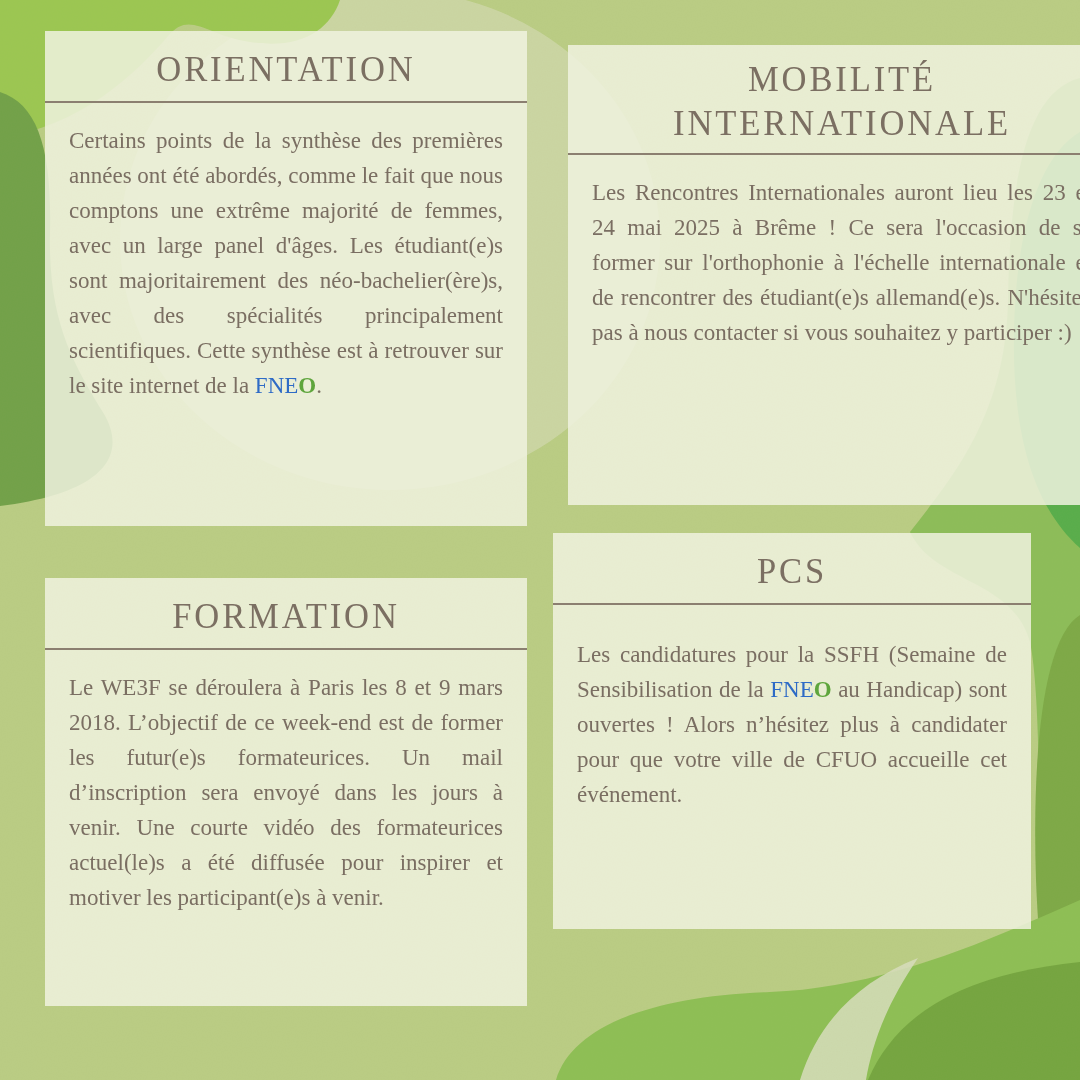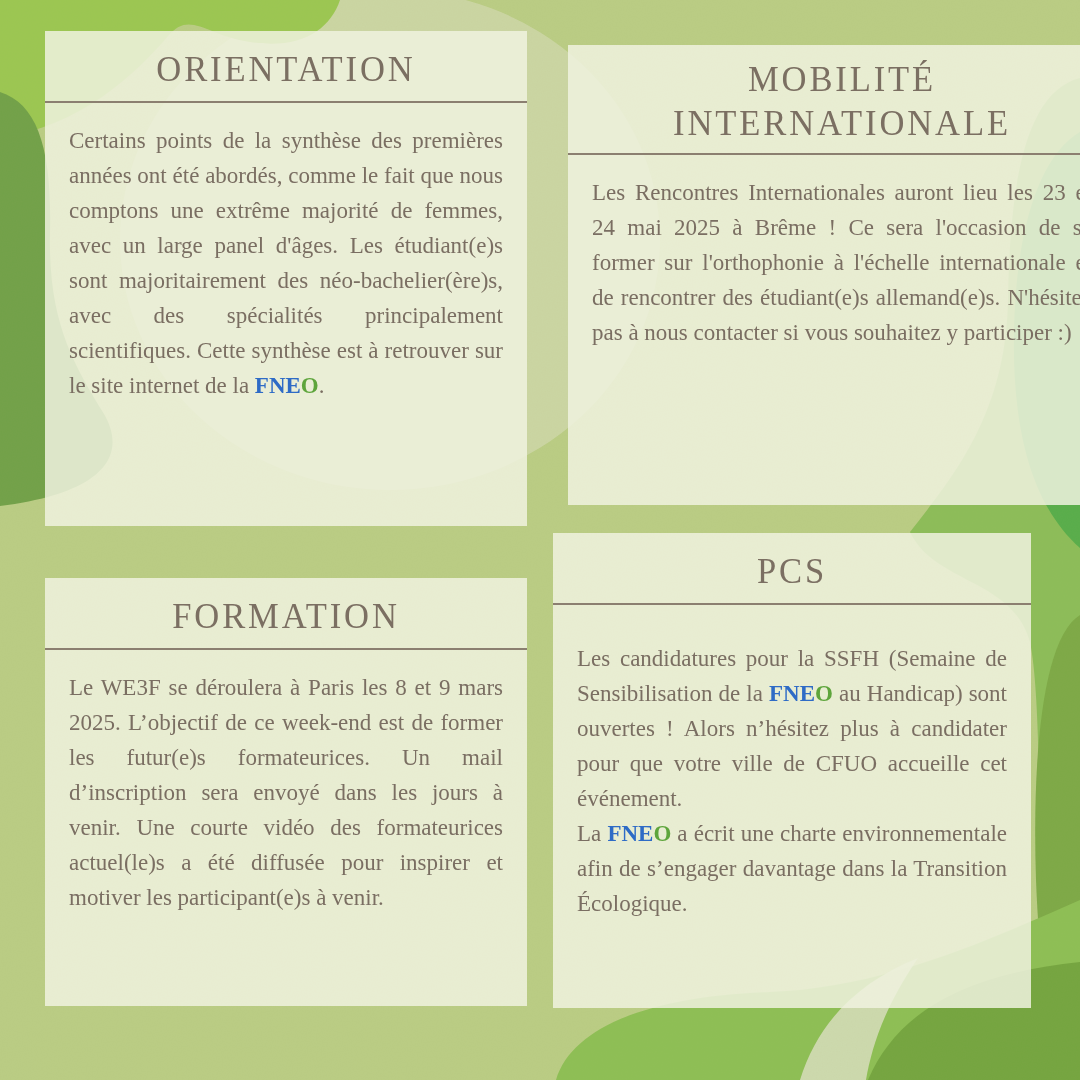--- a/index.html
+++ b/index.html
@@ -22,29 +22,29 @@
     transform:scaleX(0.96);transform-origin:center;
   }
   .rule{border:0;border-top:2px solid var(--divider,#8b7f70);margin:0;}
   .panel-body{
     padding:20px 24px 12px;
     font-family:"Liberation Serif","DejaVu Serif",serif;
     font-size:23px;line-height:35px;color:var(--body_text,#7a6e62);
     text-align:justify;
   }
   .panel-body p{margin:0;}
-  .c-blue{color:var(--fneo_blue,#2e6bc6);font-weight:bold;}
+  .c-blue{color:var(--fneo_blue,#2e6bc6);font-weight:normal;}
   .c-green{color:var(--fneo_green,#5ea53c);font-weight:bold;}
   
   #panel-0{left:45px;top:31px;width:482px;height:495px;}
   #panel-1{left:568px;top:45px;width:548px;height:460px;}
   #panel-2{left:45px;top:578px;width:482px;height:428px;}
-  #panel-3{left:553px;top:533px;width:478px;height:475px;}
+  #panel-3{left:553px;top:533px;width:478px;height:396px;}
   #panel-1 .panel-title{padding-top:12px;padding-bottom:8px;}
-  #panel-3 .panel-body{padding-top:36px;}
+  #panel-3 .panel-body{padding-top:20px;margin-top:12px;}
 </style>
 </head>
 <body>
 
 <div id="canvas">
 
   <svg id="bg" viewBox="0 0 1080 1080" width="1080" height="1080" aria-hidden="true">
     <defs>
       <filter id="paper" x="0" y="0" width="100%" height="100%">
         <feTurbulence type="fractalNoise" baseFrequency="0.8" numOctaves="2" stitchTiles="stitch"></feTurbulence>
@@ -77,26 +77,25 @@
     <hr class="rule">
     <div class="panel-body">
         <p><span>Les Rencontres Internationales auront lieu les 23 et 24 mai 2025 à Brême ! Ce sera l'occasion de se former sur l'orthophonie à l'échelle internationale et de rencontrer des étudiant(e)s allemand(e)s. N'hésitez pas à nous contacter si vous souhaitez y participer :)</span></p>
       </div>
   </section>
 
   <section class="panel" id="panel-2">
     <h2 class="panel-title"><span>FORMATION</span></h2>
     <hr class="rule">
     <div class="panel-body">
-        <p><span>Le WE3F se déroulera à Paris les 8 et 9 mars 2025. L’objectif de ce week-end est de former les futur(e)s formateurices. Un mail d’inscription sera envoyé dans les jours à venir. Une courte vidéo des formateurices actuel(le)s a été diffusée pour inspirer et motiver les participant(e)s à venir.</span></p>
+        <p><span>Le WE3F se déroulera à Paris les 8 et 9 mars 2018. L’objectif de ce week-end est de former les futur(e)s formateurices. Un mail d’inscription sera envoyé dans les jours à venir. Une courte vidéo des formateurices actuel(le)s a été diffusée pour inspirer et motiver les participant(e)s à venir.</span></p>
       </div>
   </section>
 
   <section class="panel" id="panel-3">
     <h2 class="panel-title"><span>PCS</span></h2>
     <hr class="rule">
     <div class="panel-body">
         <p><span>Les candidatures pour la SSFH (Semaine de Sensibilisation de la </span><span class="c-blue">FNE</span><span class="c-green">O</span><span> au Handicap) sont ouvertes ! Alors n’hésitez plus à candidater pour que votre ville de CFUO accueille cet événement.</span></p>
-        <p><span>La </span><span class="c-blue">FNE</span><span class="c-green">O</span><span> a écrit une charte environnementale afin de s’engager davantage dans la Transition Écologique.</span></p>
       </div>
   </section>
 
 </div>
 
 </body></html>

